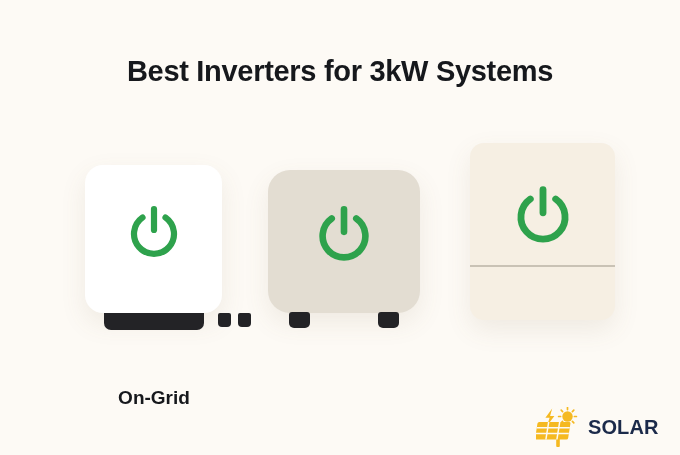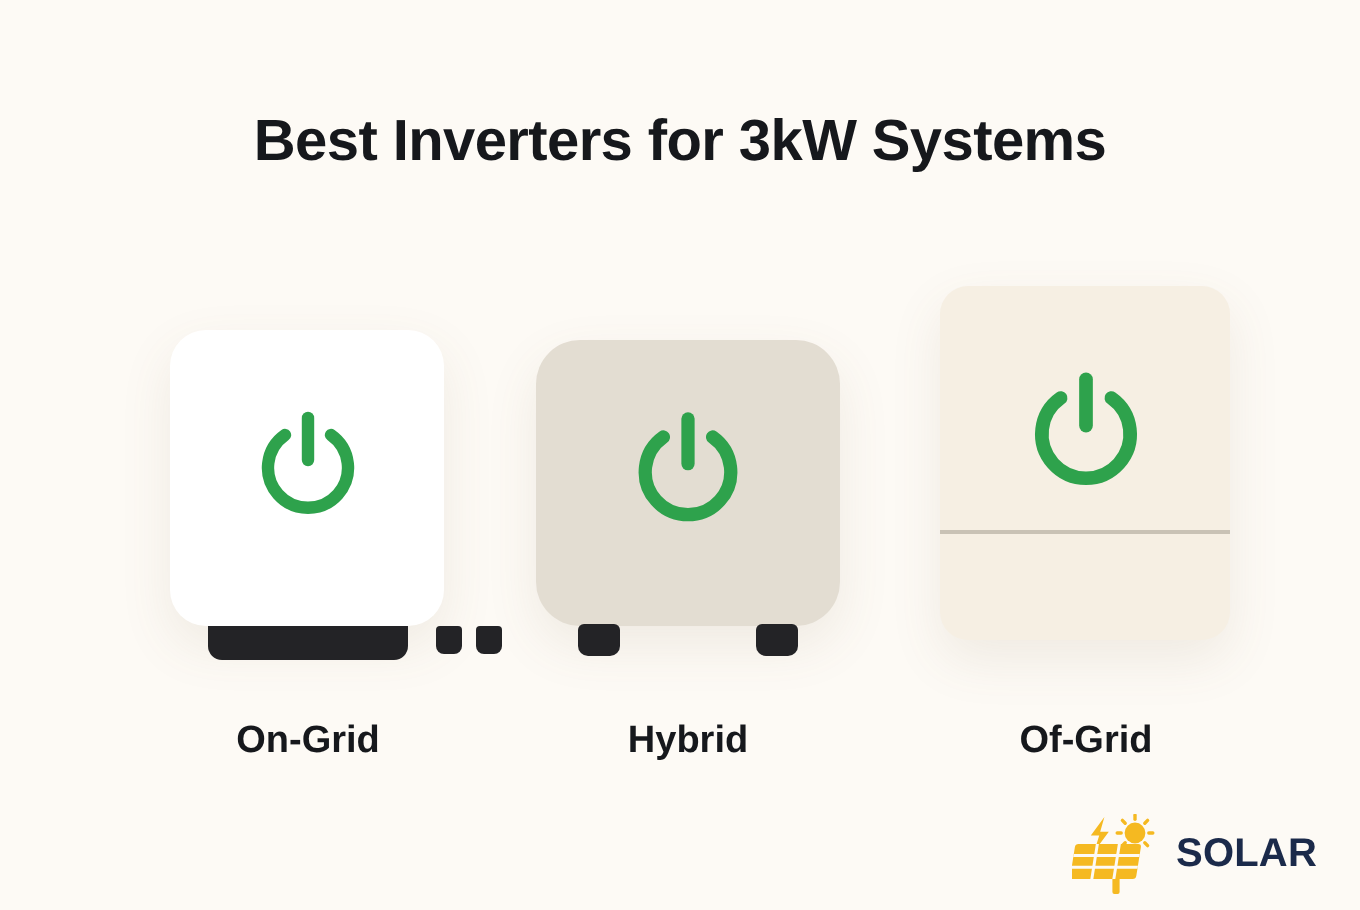--- a/index.html
+++ b/index.html
@@ -130,20 +130,21 @@
     width:680px;
     height:30px;
   }
   .label {
     position:absolute;
     font-size:19px;
     font-weight:bold;
     color:#16181C;
     text-align:center;
     white-space:nowrap;
+    margin-top:27px;
   }
   .label.lb1 { left:74px;  width:160px; }
   .label.lb2 { left:264px; width:160px; }
   .label.lb3 { left:463px; width:160px; }
 
   
   .logo {
     position:absolute;
     left:536px;
     top:404px;
@@ -214,22 +215,20 @@
           <line x1="28" y1="6" x2="28" y2="27" stroke="#2EA24C" stroke-width="6.2" stroke-linecap="round"></line>
         </svg>
       </div>
       <div class="divider-line"></div>
     </div>
 
   </div>
 
   <div class="labels">
     <div class="label lb1">On-Grid</div>
-    <div class="label lb2">Hybrid</div>
-    <div class="label lb3">Of-Grid</div>
   </div>
 
   <div class="logo">
     <div class="logo-mark">
       <svg width="46" height="42" viewBox="0 0 46 42" aria-hidden="true">
 
         <circle cx="31.5" cy="9.5" r="5.2" fill="#F5B921"></circle>
         <g stroke="#F5B921" stroke-width="1.7" stroke-linecap="round">
           <line x1="31.5" y1="0.6" x2="31.5" y2="2.6"></line>
           <line x1="31.5" y1="16.4" x2="31.5" y2="18.4"></line>

